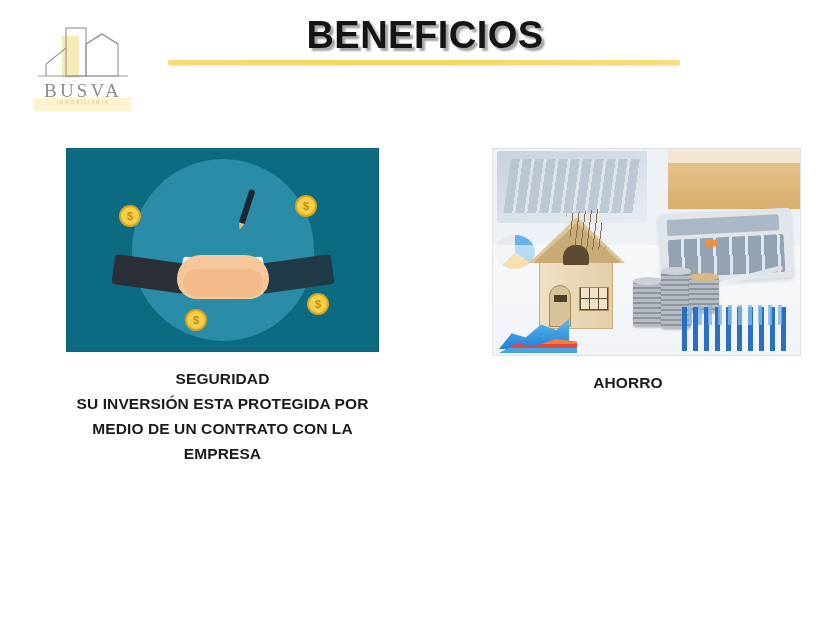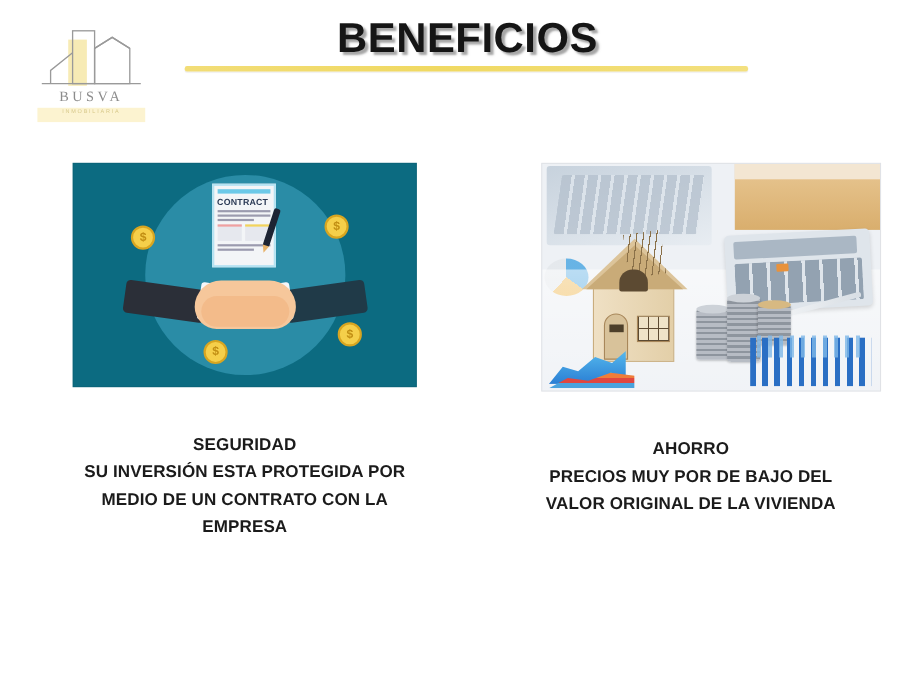--- a/index.html
+++ b/index.html
@@ -40,21 +40,21 @@
     height: 42px;
     background: #f6e7a8;
     opacity: .85;
   }
   .logo-name {
     position: absolute;
     left: 0;
     top: 58px;
     width: 118px;
     text-align: center;
-    font-size: 13px;
+    font-size: 19px;
     letter-spacing: 3.2px;
     color: #8c8c8c;
     font-family: "Liberation Serif", serif;
   }
   .logo-sub-bar {
     position: absolute;
     left: 10px;
     top: 76px;
     width: 98px;
     height: 13px;
@@ -377,21 +377,21 @@
     transform: rotate(-15deg);
     border-radius: 2px;
   }
   .paper-wash {
     left: 0; top: 96px; width: 100%; height: 112px;
     background: linear-gradient(180deg, rgba(255,255,255,.55), rgba(255,255,255,.15));
   }
 
   
   .caption {
-    margin-top: 40px;
+    margin-top: 14px;
     text-align: center;
     color: #1b1b1b;
     font-size: 15.5px;
     line-height: 25px;
     letter-spacing: .1px;
   }
   .caption-title {
     font-weight: bold;
     font-size: 15.5px;
     line-height: 25px;
@@ -420,33 +420,20 @@
   </div>
 
   <div class="title">BENEFICIOS</div>
   <div class="title-rule"></div>
 
   <div class="col col-left">
 
     <div class="photo photo-left">
       <div class="ill-circle"></div>
 
-      <div class="contract">
-        <div class="contract-bar"></div>
-        <div class="contract-title">CONTRACT</div>
-        <div class="contract-line"></div>
-        <div class="contract-line"></div>
-        <div class="contract-line s"></div>
-        <div class="contract-boxes">
-          <div class="cbox"></div>
-          <div class="cbox y"></div>
-        </div>
-        <div class="contract-line"></div>
-        <div class="contract-line s"></div>
-      </div>
 
       <div class="pen"></div>
 
       <div class="hands">
         <div class="sleeve sleeve-l"></div>
         <div class="sleeve sleeve-r"></div>
         <div class="cuff cuff-l"></div>
         <div class="cuff cuff-r"></div>
         <div class="palm"></div>
         <div class="palm2"></div>
@@ -510,17 +497,16 @@
         </div>
 
       <div class="rp chart-bars"></div>
       <div class="rp chart-bars2"></div>
       <div class="rp chart-blue"></div>
       <div class="rp chart-rainbow"></div>
     </div>
 
     <div class="caption">
       <div class="caption-title">AHORRO</div>
-      <div class="caption-body">PRECIOS MUY POR DE BAJO DEL VALOR ORIGINAL DE LA VIVIENDA</div>
     </div>
   </div>
 
 </div>
 
 </body></html>

